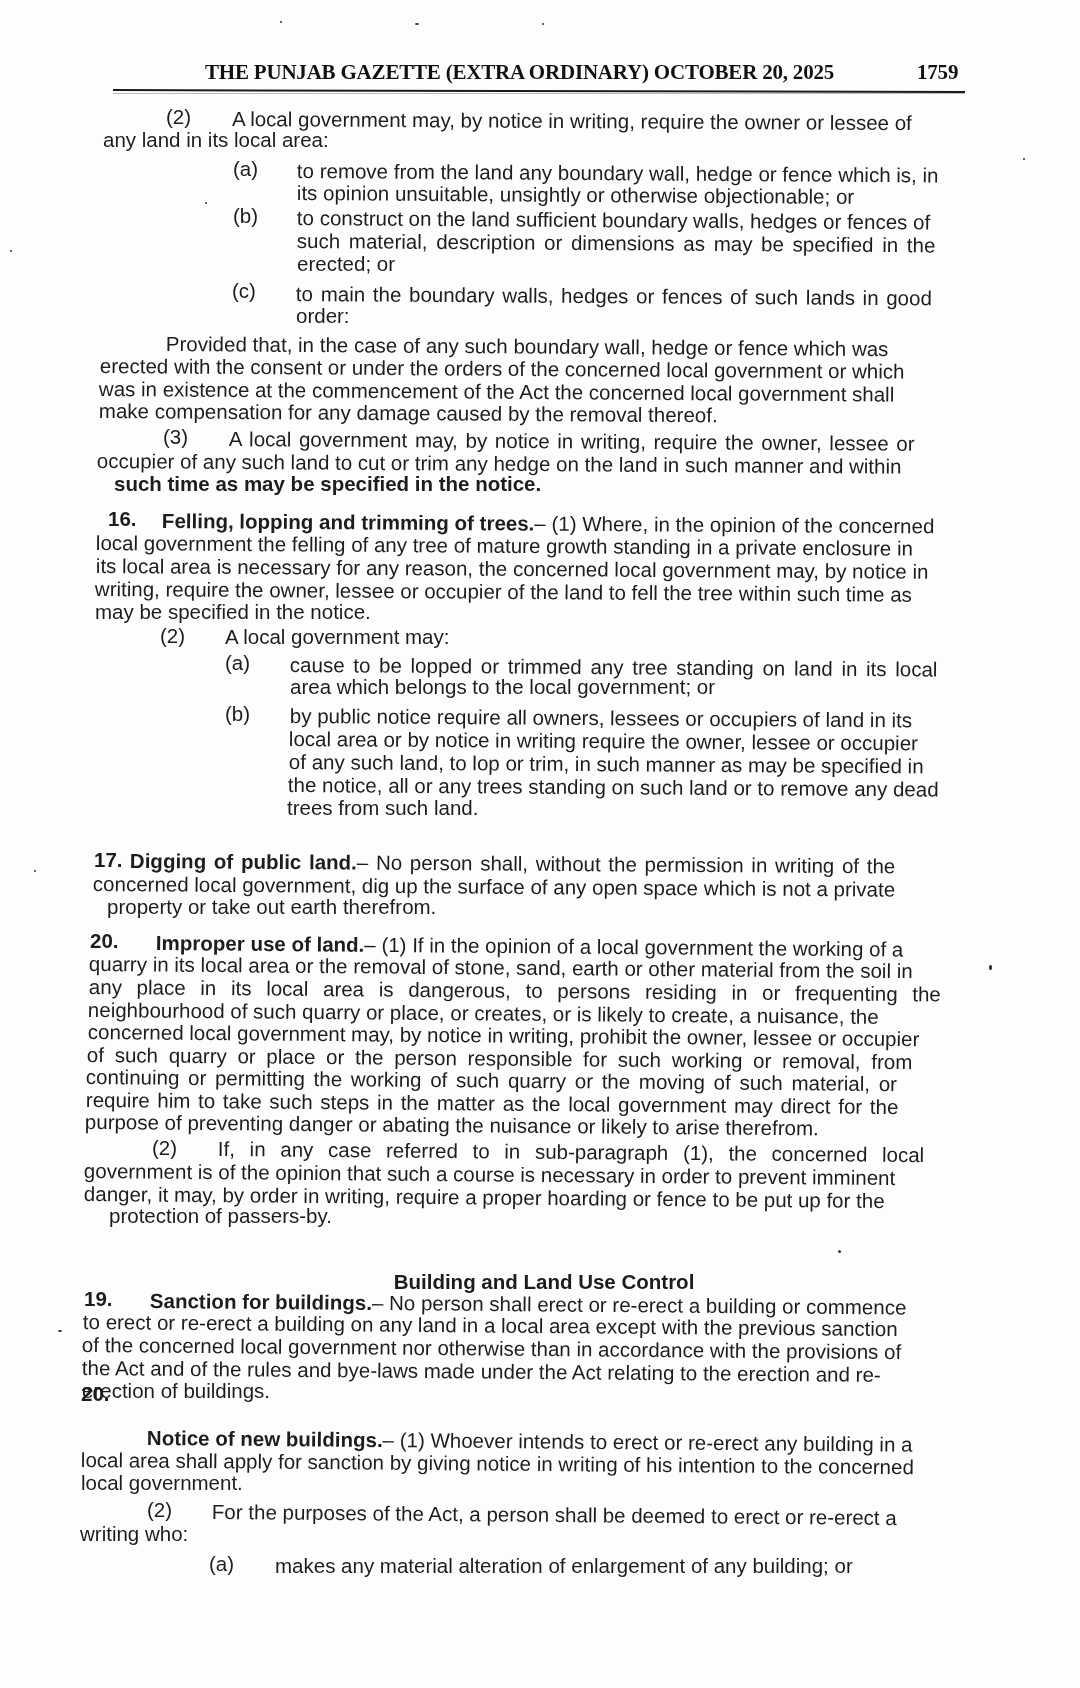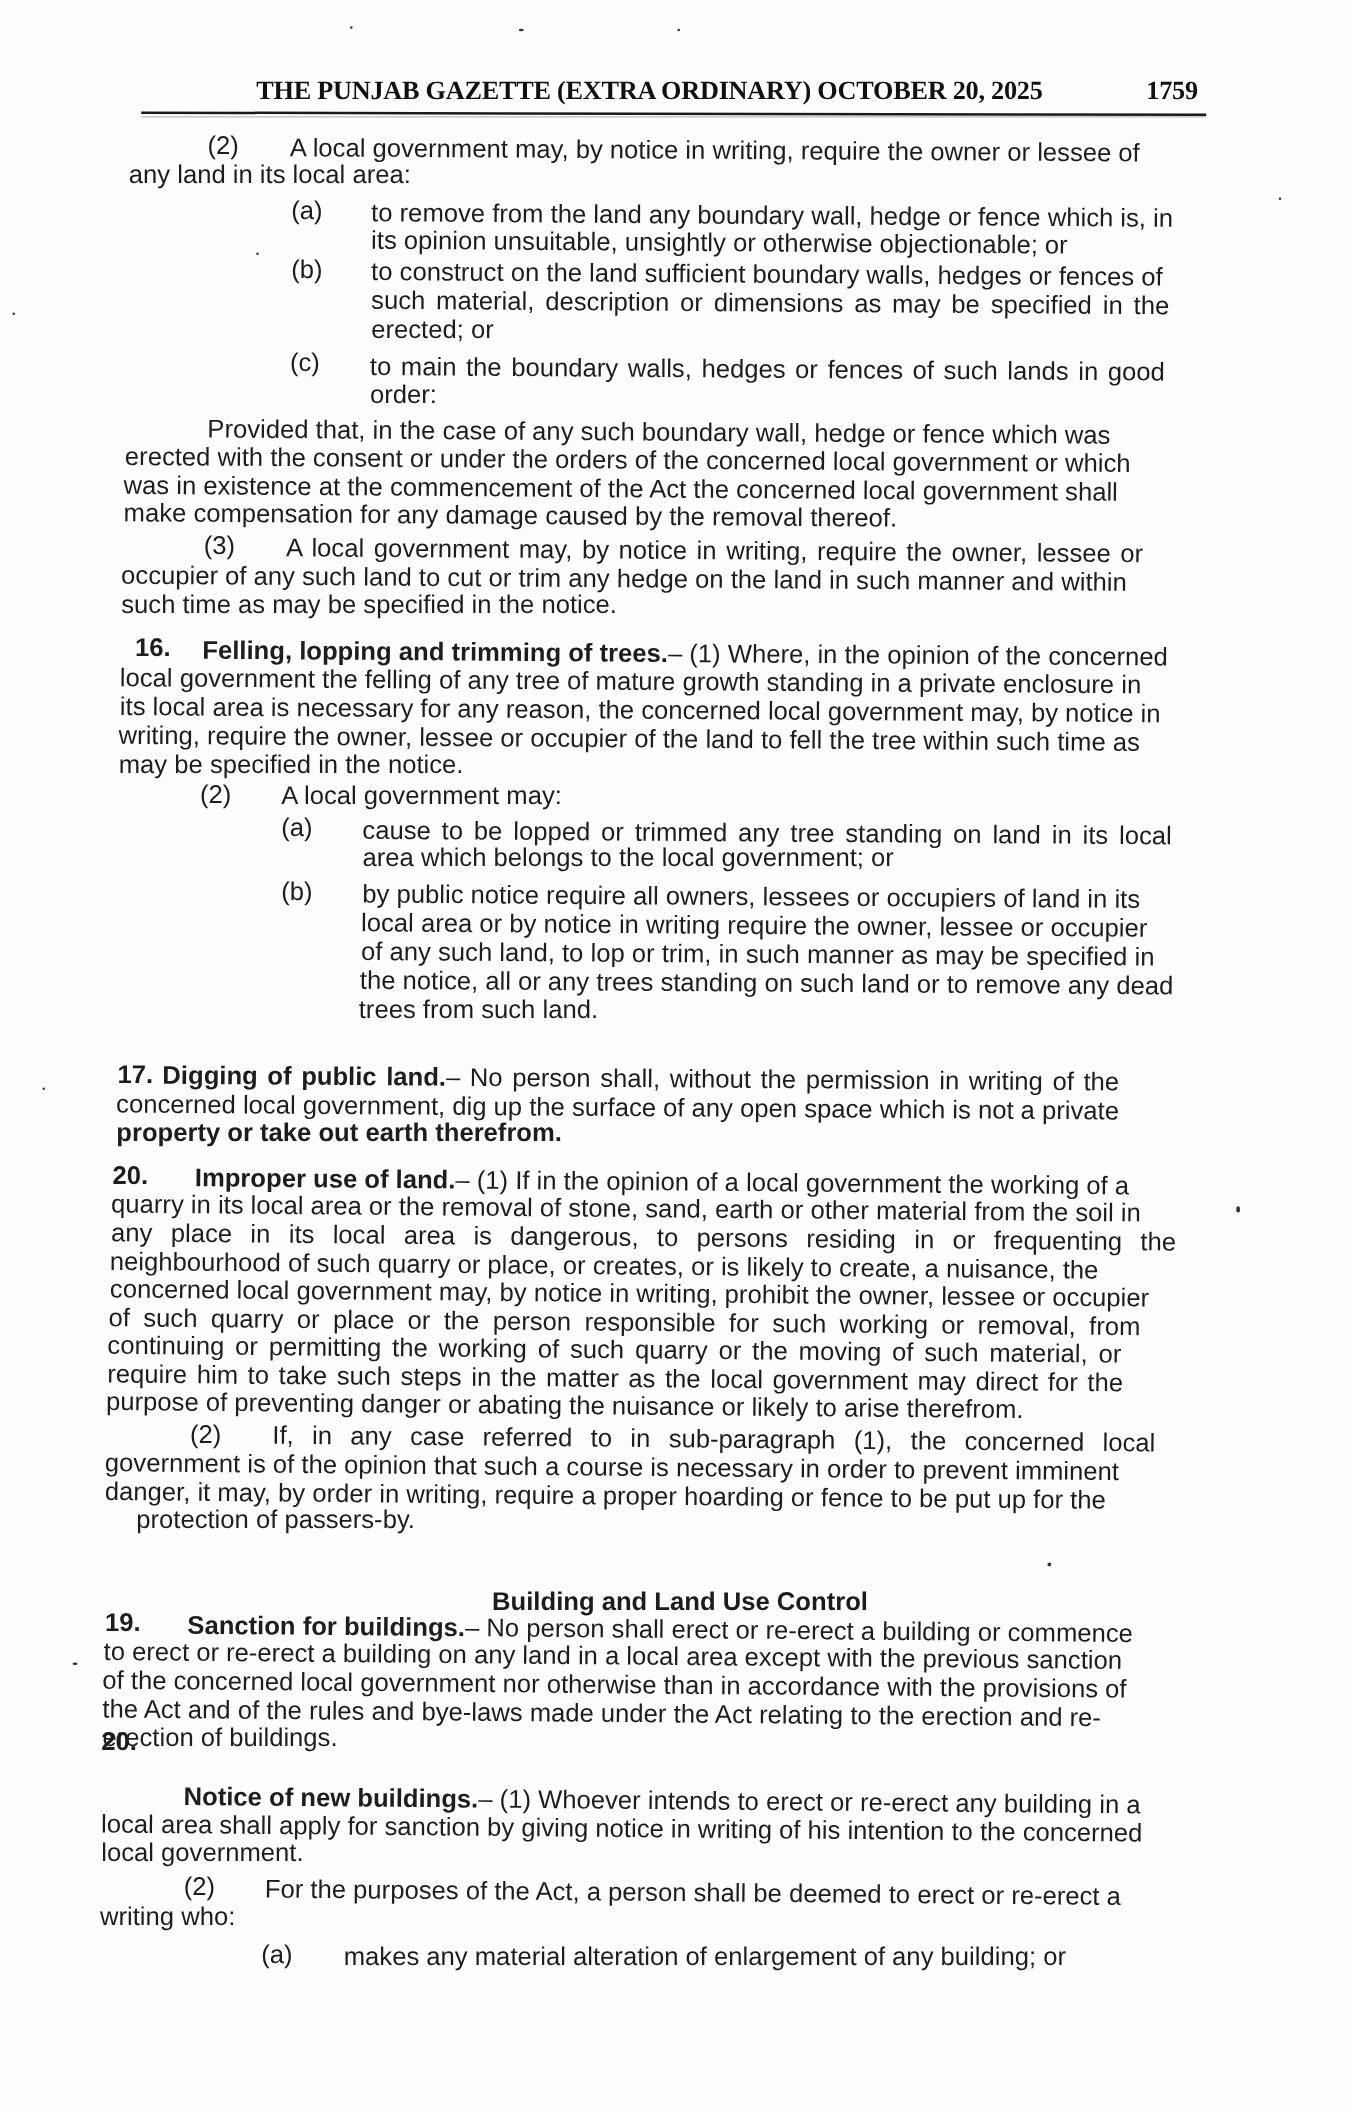--- a/index.html
+++ b/index.html
@@ -60,21 +60,21 @@
     <span class="ln" style="left:296px; top:305px;">order:</span>
 
     <span class="ln" style="left:166px; top:333px; transform:rotate(0.4deg);">Provided that, in the case of any such boundary wall, hedge or fence which was</span>
     <span class="ln" style="left:100px; top:355px; transform:rotate(0.4deg);">erected with the consent or under the orders of the concerned local government or which</span>
     <span class="ln" style="left:99px; top:378px; transform:rotate(0.4deg);">was in existence at the commencement of the Act the concerned local government shall</span>
     <span class="ln" style="left:99px; top:400px; transform:rotate(0.4deg);">make compensation for any damage caused by the removal thereof.</span>
 
     <span class="ln" style="left:163px; top:426px;">(3)</span>
     <span class="ln" style="left:229px; top:428px; transform:rotate(0.4deg); word-spacing:2px;">A local government may, by notice in writing, require the owner, lessee or</span>
     <span class="ln" style="left:97px; top:450px; transform:rotate(0.4deg);">occupier of any such land to cut or trim any hedge on the land in such manner and within</span>
-    <span class="ln" style="left:97px; top:473px;">such time as may be specified in the notice.</span>
+    <span class="ln" style="left:114px; top:473px;font-weight:bold;">such time as may be specified in the notice.</span>
   </div>
 
   <div>
     <span class="ln b" style="left:108px; top:508px;">16.</span>
     <span class="ln" style="left:162px; top:510px; transform:rotate(0.4deg);"><span class="b">Felling, lopping and trimming of trees.</span><span>– (1) Where, in the opinion of the concerned</span></span>
     <span class="ln" style="left:96px; top:532px; transform:rotate(0.4deg);">local government the felling of any tree of mature growth standing in a private enclosure in</span>
     <span class="ln" style="left:96px; top:555px; transform:rotate(0.4deg);">its local area is necessary for any reason, the concerned local government may, by notice in</span>
     <span class="ln" style="left:95px; top:578px; transform:rotate(0.4deg);">writing, require the owner, lessee or occupier of the land to fell the tree within such time as</span>
     <span class="ln" style="left:95px; top:601px;">may be specified in the notice.</span>
 
@@ -90,21 +90,21 @@
     <span class="ln" style="left:289px; top:728px; transform:rotate(0.4deg);">local area or by notice in writing require the owner, lessee or occupier</span>
     <span class="ln" style="left:289px; top:751px; transform:rotate(0.4deg);">of any such land, to lop or trim, in such manner as may be specified in</span>
     <span class="ln" style="left:288px; top:774px; transform:rotate(0.4deg);">the notice, all or any trees standing on such land or to remove any dead</span>
     <span class="ln" style="left:287px; top:797px;">trees from such land.</span>
   </div>
 
   <div>
     <span class="ln b" style="left:94px; top:849px;">17.</span>
     <span class="ln" style="left:130px; top:850px; transform:rotate(0.4deg); word-spacing:2px;"><span class="b">Digging of public land.</span><span>– No person shall, without the permission in writing of the</span></span>
     <span class="ln" style="left:93px; top:873px; transform:rotate(0.4deg);">concerned local government, dig up the surface of any open space which is not a private</span>
-    <span class="ln" style="left:93px; top:896px;font-weight:bold;">property or take out earth therefrom.</span>
+    <span class="ln" style="left:107px; top:896px;">property or take out earth therefrom.</span>
   </div>
 
   <div>
     <span class="ln b" style="left:90px; top:930px;">20.</span>
     <span class="ln" style="left:156px; top:932px; transform:rotate(0.5deg);"><span class="b">Improper use of land.</span><span>– (1) If in the opinion of a local government the working of a</span></span>
     <span class="ln" style="left:89px; top:953px; transform:rotate(0.5deg);">quarry in its local area or the removal of stone, sand, earth or other material from the soil in</span>
     <span class="ln" style="left:89px; top:976px; transform:rotate(0.5deg); word-spacing:9px;">any place in its local area is dangerous, to persons residing in or frequenting the</span>
     <span class="ln" style="left:88px; top:999px; transform:rotate(0.5deg);">neighbourhood of such quarry or place, or creates, or is likely to create, a nuisance, the</span>
     <span class="ln" style="left:88px; top:1021px; transform:rotate(0.5deg);">concerned local government may, by notice in writing, prohibit the owner, lessee or occupier</span>
     <span class="ln" style="left:87px; top:1044px; transform:rotate(0.5deg); word-spacing:5px;">of such quarry or place or the person responsible for such working or removal, from</span>

